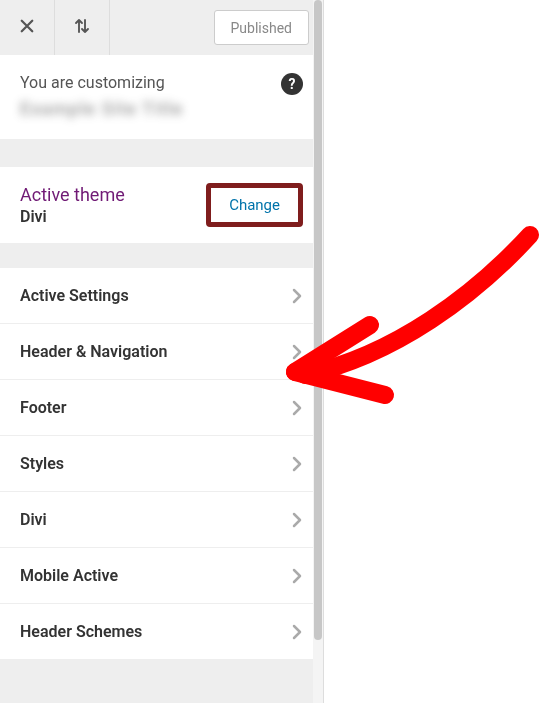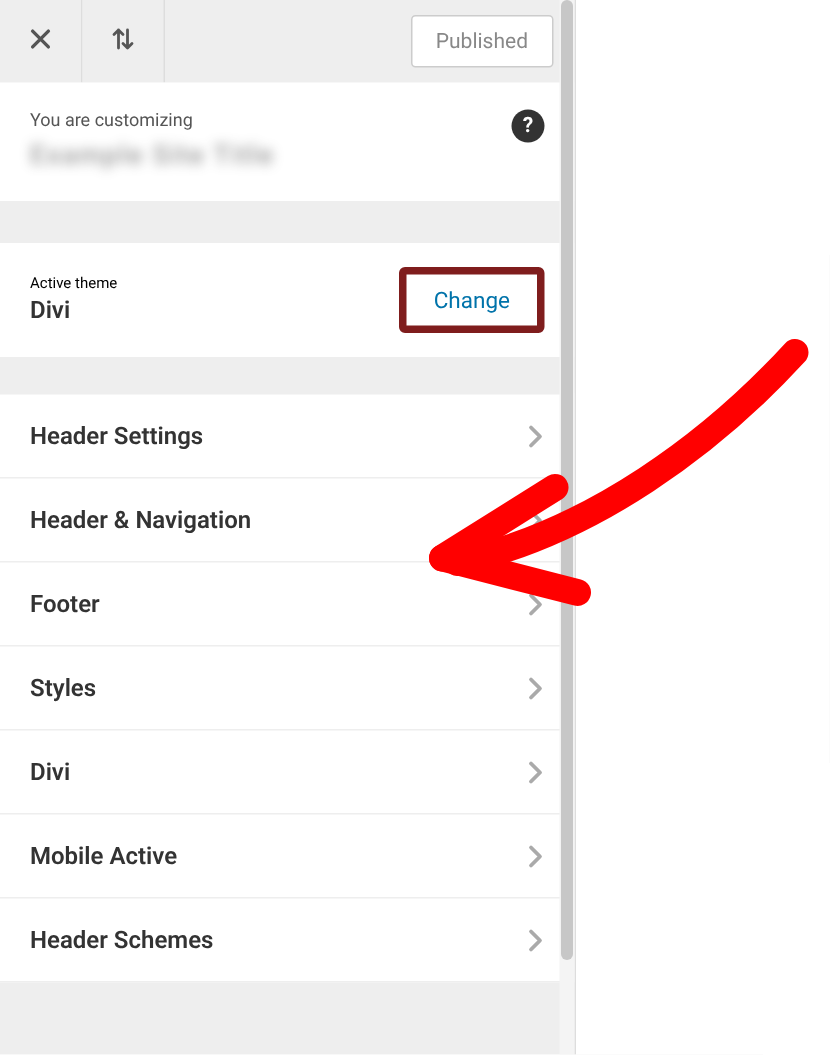--- a/index.html
+++ b/index.html
@@ -1,32 +1,32 @@
 <!DOCTYPE html>
 <html><head>
   <meta charset="utf-8">
   <style>
     * { box-sizing: border-box; margin: 0; padding: 0; font-family: -apple-system, BlinkMacSystemFont, "Segoe UI", Roboto, Helvetica, Arial, sans-serif; }
     html, body { width: 553px; height: 703px; background: #fff; overflow: hidden; }
-    .sidebar { width: 384px; height: 100%; background: #eee; border-right: 1px solid #ddd; position: relative; }
+    .sidebar { width: 324px; height: 100%; background: #eee; border-right: 1px solid #ddd; position: relative; }
     .sidebar-inner { height: 100%; overflow-y: auto; }
     .topbar { display: flex; align-items: stretch; background: #eee; }
     .top-btn { width: 55px; height: 55px; display: flex; align-items: center; justify-content: center; background: #eee; border: none; border-right: 1px solid #ddd; cursor: pointer; color: #555; }
     .top-btn svg { width: 18px; height: 18px; }
     .top-spacer { flex: 1; }
     .published-btn { margin: 10px 14px 10px 0; padding: 6px 16px; border: 1px solid #ccc; background: #fff; color: #888; border-radius: 3px; font-size: 14px; cursor: default; }
     .section-info { background: #fff; padding: 18px 20px 20px 20px; position: relative; }
-    .customizing-label { color: #555; font-size: 12px; margin-bottom: 6px; }
+    .customizing-label { color: #555; font-size: 16px; margin-bottom: 6px; }
     .site-name { color: #444; font-size: 18px; font-weight: 600; filter: blur(4px); opacity: 0.5; letter-spacing: 1px; }
     .help-icon { position: absolute; top: 18px; right: 20px; width: 22px; height: 22px; border-radius: 50%; background: #333; color: #fff; display: flex; align-items: center; justify-content: center; font-size: 14px; font-weight: bold; }
     .gap { height: 28px; background: #eee; }
     .gap-sm { height: 24px; background: #eee; }
     .theme-row { background: #fff; display: flex; align-items: center; justify-content: space-between; padding: 16px 20px; }
     .theme-labels { display: flex; flex-direction: column; }
-    .theme-label { color: #000000; font-size: 10px; }
+    .theme-label { color: #701a75; font-size: 18px; }
     .theme-name { color: #333; font-size: 16px; font-weight: 600; margin-top: 2px; }
     .change-btn { border: 5px solid #7f1d1d; color: #0073aa; background: #fff; padding: 8px 18px; border-radius: 4px; font-size: 15px; cursor: pointer; }
     .menu { background: #fff; }
     .menu-item { display: flex; align-items: center; justify-content: space-between; padding: 18px 20px; border-bottom: 1px solid #eee; cursor: pointer; }
     .menu-item:first-child { border-top: 1px solid #eee; }
     .menu-label { color: #333; font-size: 16px; font-weight: 600; }
     .chevron { color: #aaa; }
     .chevron svg { width: 12px; height: 18px; display: block; }
     .scroll-track { position: absolute; top: 0; right: 0; width: 10px; height: 100%; background: #f4f4f4; }
     .scroll-thumb { position: absolute; left: 1px; width: 8px; border-radius: 4px; background: #c7c7c7; }
@@ -72,21 +72,21 @@
         <span class="theme-label">Active theme</span>
         <span class="theme-name">Divi</span>
       </div>
       <button class="change-btn">Change</button>
     </div>
 
     <div class="gap-sm"></div>
 
     <div class="menu">
       <div class="menu-item">
-        <span class="menu-label">Header Settings</span>
+        <span class="menu-label">Active Settings</span>
         <span class="chevron">
           <svg viewBox="0 0 12 18" stroke="currentColor" stroke-width="2.5" fill="none" stroke-linecap="round" stroke-linejoin="round">
               <path d="M3 3 L9 9 L3 15"></path>
             </svg>
         </span>
       </div>
       <div class="menu-item">
         <span class="menu-label">Header &amp; Navigation</span>
         <span class="chevron">
           <svg viewBox="0 0 12 18" stroke="currentColor" stroke-width="2.5" fill="none" stroke-linecap="round" stroke-linejoin="round">

